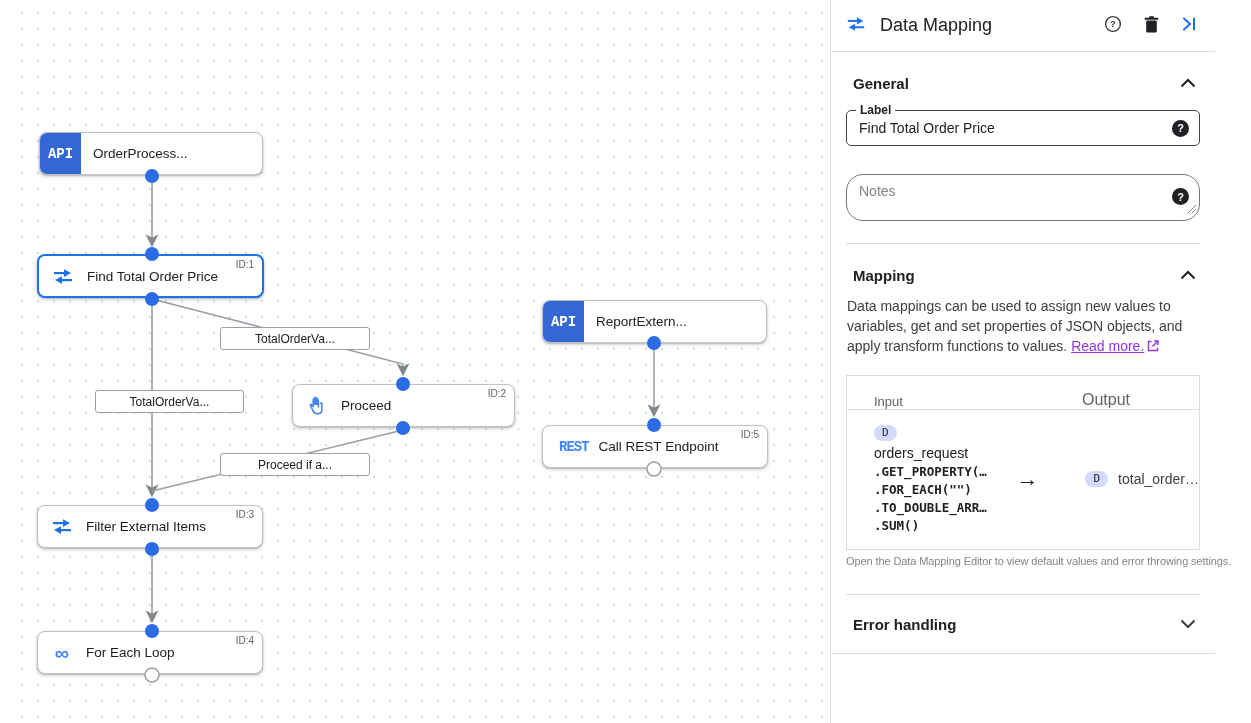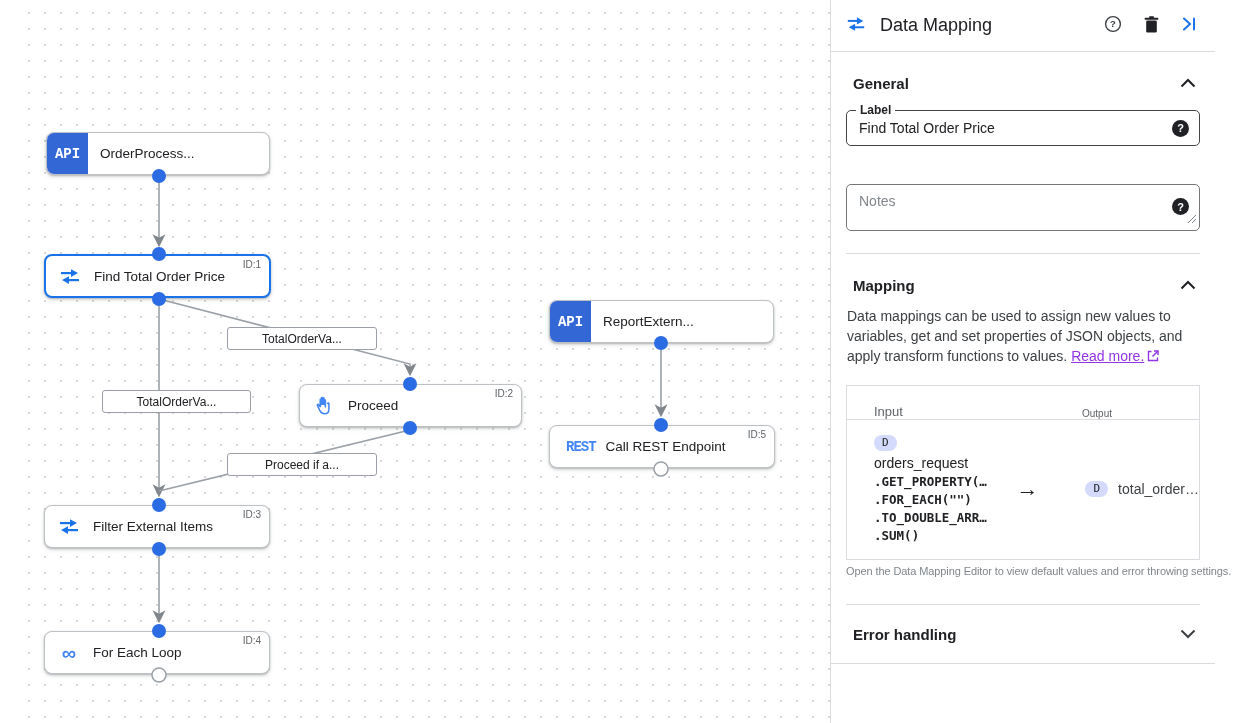--- a/index.html
+++ b/index.html
@@ -1,20 +1,20 @@
 <!DOCTYPE html>
 <html><head>
 <meta charset="utf-8">
 <style>
   * { margin:0; padding:0; box-sizing:border-box; }
   html,body { width:1251px; height:723px; background:#fff; font-family:"Liberation Sans", sans-serif; overflow:hidden; }
   .app { position:relative; width:1251px; height:723px; }
 
   
-  .canvas { position:absolute; left:18px; top:0; width:830px; height:723px; background:#fff;
+  .canvas { position:absolute; left:11px; top:0; width:830px; height:723px; background:#fff;
     background-image: radial-gradient(circle, #d8d8d8 1.1px, transparent 1.4px);
     background-size:16px 16px; background-position:3px 5px; }
   .edges-svg, .dots-svg { position:absolute; left:0; top:0; z-index:1; }
   .dots-svg { z-index:4; pointer-events:none; }
 
   .node { position:absolute; z-index:2; height:43px; background:#fff; border:1px solid #bdc1c6; border-radius:8px;
     display:flex; align-items:center; box-shadow:0 1px 2px rgba(60,64,67,.3), 0 2px 4px rgba(60,64,67,.15); cursor:pointer; }
   .node.selected { border:2px solid #1a73e8; height:44px; }
   .node-icon { width:48px; display:flex; align-items:center; justify-content:center; flex:none; }
   .node-label { font-size:13.5px; font-weight:400; color:#202124; white-space:nowrap; }
@@ -39,37 +39,37 @@
   .section { padding:0 15px; }
   .section-head { display:flex; align-items:center; justify-content:space-between; padding:22px 4px 0 7px; cursor:pointer; }
   .section-title { font-size:15px; font-weight:700; color:#202124; }
   .divider { border-top:1px solid #dadce0; margin-top:22px; }
 
   .outlined-field { position:relative; border:1px solid #444746; border-radius:5px; height:36px; margin:18px 0 0 0;
     display:flex; align-items:center; padding:0 10px 0 12px; }
   .outlined-field .float-label { position:absolute; top:-8px; left:9px; background:#fff; padding:0 4px;
     font-size:12px; font-weight:700; color:#202124; }
   .outlined-field input { border:none; outline:none; flex:1; font-size:14px; color:#202124; font-family:"Liberation Sans", sans-serif; }
-  .notes-field { position:relative; border:1px solid #747775; border-radius:5px; height:47px; margin-top:38px; padding:8px 34px 8px 12px; }
+  .notes-field { position:relative; border:1px solid #747775; border-radius:17px; height:47px; margin-top:28px; padding:8px 34px 8px 12px; }
   .notes-field textarea { border:none; outline:none; resize:none; width:100%; height:100%; font-size:14px; color:#202124;
     font-family:"Liberation Sans", sans-serif; }
   .notes-field textarea::placeholder, .notes-ph { color:#80868b; }
   .q-badge { width:17px; height:17px; border-radius:50%; background:#202124; color:#fff; font-size:11px; font-weight:700;
     display:flex; align-items:center; justify-content:center; flex:none; cursor:pointer; }
   .notes-field .q-badge { position:absolute; right:10px; top:13px; }
   .resize-handle { position:absolute; right:3px; bottom:3px; }
 
   .map-desc { font-size:14px; line-height:20px; color:#3c4043; padding:12px 0 0 1px; }
   .read-more { color:#9334e6; text-decoration:underline; cursor:pointer;text-align:right; }
   .ext-icon { display:inline-block; vertical-align:-1px; margin-left:3px; }
 
   .map-table { border:1px solid #dadce0; margin-top:18px; }
   .map-table-head { display:flex; height:34px; align-items:flex-end; border-bottom:1px solid #dadce0; }
   .map-table-head .col-input { width:235px; padding-left:27px; font-size:13px; color:#5f6368; }
-  .map-table-head .col-output { font-size:10px; color:#5f6368; }
+  .map-table-head .col-output { font-size:16px; color:#5f6368; }
   .map-table-body { display:flex; align-items:center; padding:12px 0 14px 0; }
   .map-input { width:175px; padding-left:27px; }
   .chip { display:inline-block; background:#d3dafb; color:#202124; border-radius:9px; padding:1px 8px 2px 8px;
     font-size:11px; font-family:"DejaVu Sans Mono", monospace; }
   .var-name { font-size:14px; color:#202124; margin:4px 0 2px 0; }
   .code-line { font-family:"DejaVu Sans Mono", monospace; font-weight:700; font-size:12.5px; color:#202124; line-height:18px; white-space:nowrap; }
   .map-arrow { font-size:22px; color:#202124; width:60px; text-align:center; flex:none; }
   .map-output { display:flex; align-items:center; gap:10px; padding-left:28px; }
   .map-output .out-var { font-size:14px; color:#3c4043; }
   .map-caption { font-size:11px; color:#80868b; margin-top:5px; white-space:nowrap; letter-spacing:-0.1px; }

